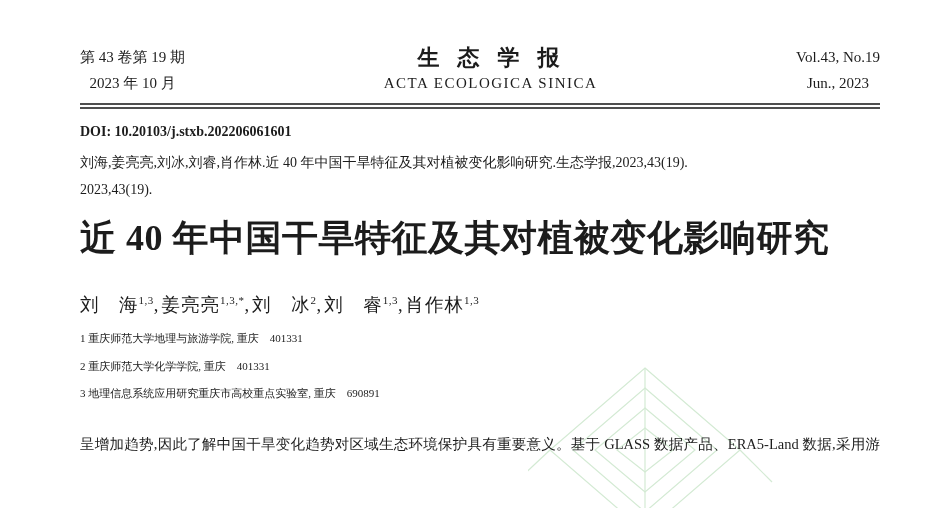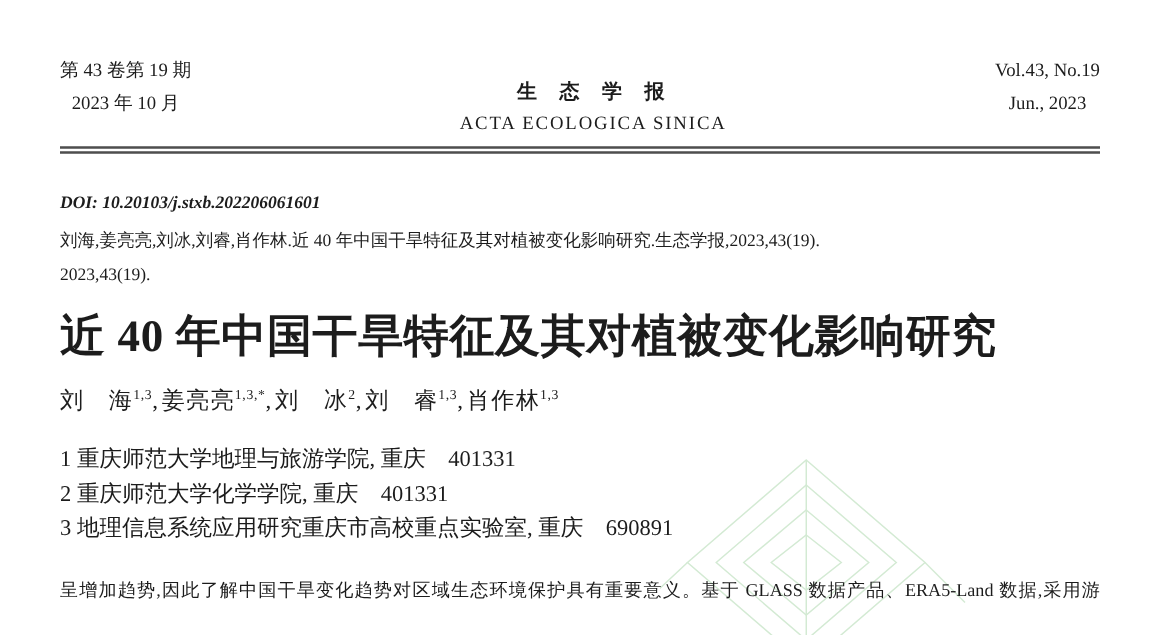--- a/index.html
+++ b/index.html
@@ -6,21 +6,21 @@
   body {
     width: 935px; height: 508px; overflow: hidden;
     font-family: "Liberation Serif", "DejaVu Serif", serif;
     color: #1c1c1c;
     position: relative;
   }
   .page {
     position: relative;
     width: 935px; height: 508px;
     box-sizing: border-box;
-    padding: 44px 55px 0 48px;
+    padding: 44px 55px 0 80px;
     z-index: 1;
   }
   .watermark {
     position: absolute;
     left: 528px; top: 360px;
     z-index: 0;
     pointer-events: none;
   }
   .content { position: relative; z-index: 1; }
 
@@ -29,70 +29,69 @@
     display: flex;
     justify-content: space-between;
     align-items: flex-start;
   }
   .jh-left, .jh-right {
     font-size: 15px; line-height: 26px; text-align: center;
     white-space: nowrap;
   }
   .jh-center { text-align: center; flex: 1 1 auto; }
   .journal-zh {
-    font-size: 16px; font-weight: bold;
+    font-size: 22px; font-weight: bold;
     letter-spacing: 18px; padding-left: 14px;
-    line-height: 28px; display: inline-block; margin-top: 16px;
+    line-height: 28px; display: inline-block;
   }
   .journal-en {
     font-size: 15px; letter-spacing: 1.5px; line-height: 22px;
   }
   .header-rule {
     margin-top: 7px;
     height: 2px;
     border-top: 2px solid #4e4e4e;
     border-bottom: 2px solid #4e4e4e;
   }
 
   
   .doi-line {
-    margin-top: 30px;
+    margin-top: 13px;
     font-size: 14px; font-weight: bold; line-height: 20px;
     white-space: nowrap;
-    font-style: italic;
   }
   .citation-block { margin-top: 8px; font-size: 14px; }
   .citation-line { line-height: 26.5px; white-space: nowrap; }
 
   
   .article-title {
     margin-top: 15px;
     font-size: 36px; font-weight: bold;
     letter-spacing: 0.5px;
     line-height: 40px;
     white-space: nowrap;
   }
 
   
   .authors-line {
-    margin-top: 14px;
+    margin-top: 29px;
     font-size: 18.5px;
     line-height: 26px;
     white-space: nowrap;
   }
   .author-name { letter-spacing: 1px; }
   .author-sup {
     font-size: 11px;
     vertical-align: 7px;
     letter-spacing: 0.5px;
   }
   .author-sep { margin-right: 3px; }
 
   
-  .affiliations { margin-top: 20px; font-size: 18px; }
+  .affiliations { margin-top: 7px; font-size: 11px; }
   .affiliation-line { line-height: 27.5px; white-space: nowrap; }
 
   
   .abstract { margin-top: 23px; font-size: 14.5px; }
   .abs-line {
     line-height: 27.5px;
     text-align: justify;
     text-align-last: justify;
     overflow: hidden; height: 27.5px;
   }

